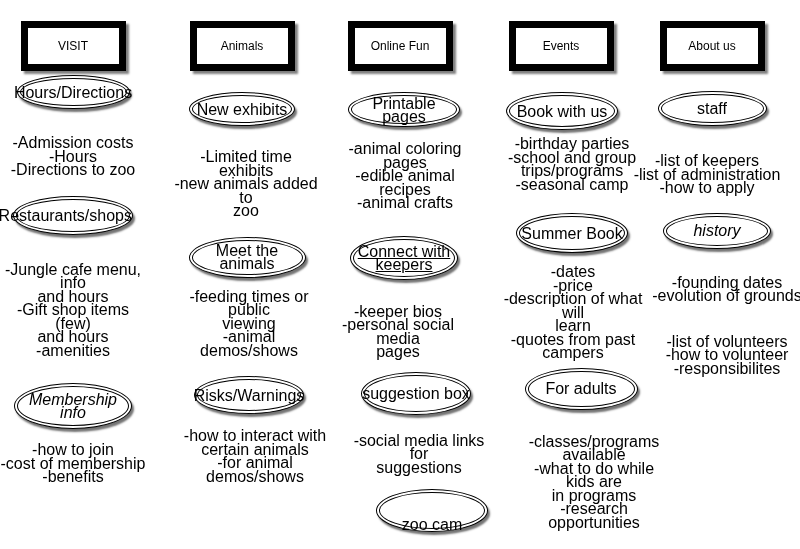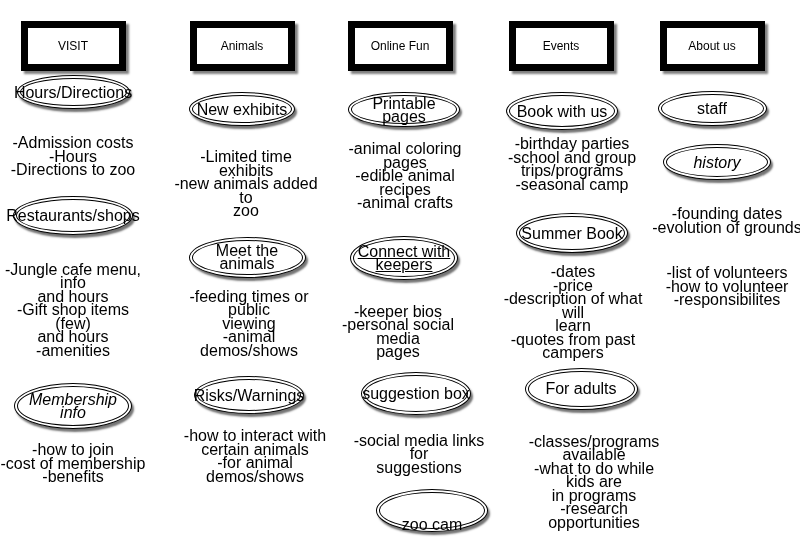--- a/index.html
+++ b/index.html
@@ -48,21 +48,21 @@
   <div class="col" style="left:0px; width:146px;">
     <div class="hbox">
       <span class="tl">VISIT</span>
     </div>
     <div class="ell" style="width:113px;height:34px;margin-top:4px;">
       <span class="lbl">Hours/Directions</span>
     </div>
     <div class="bul" style="margin-top:27px;">-Admission costs
 -Hours
 -Directions to zoo</div>
-    <div class="ell" style="width:120px;height:39px;margin-top:19px;">
+    <div class="ell" style="width:120px;height:39px;margin-top:19px;justify-content:flex-end;">
       <span class="lbl">Restaurants/shops</span>
     </div>
     <div class="bul" style="margin-top:28px;">-Jungle cafe menu, info
 and hours
 -Gift shop items (few)
 and hours
 -amenities</div>
     <div class="ell" style="width:118px;height:46px;margin-top:26px;font-style:italic;">
       <span class="lbl">Membership info</span>
     </div>
@@ -154,20 +154,23 @@
 -research opportunities</div>
   </div>
 
   <div class="col" style="left:637px; width:150px;">
     <div class="hbox">
       <span class="tl">About us</span>
     </div>
     <div class="ell" style="width:109px;height:35px;margin-top:20px;">
       <span class="lbl">staff</span>
     </div>
+    <div class="bul" style="margin-top:28px;left:-5px;">-list of keepers
+-list of administration
+-how to apply</div>
     <div class="ell" style="width:108px;height:36px;margin-top:18px;left:5px;font-style:italic;">
       <span class="lbl">history</span>
     </div>
     <div class="bul" style="margin-top:27px;left:15px;">-founding dates
 -evolution of grounds</div>
     <div class="bul" style="margin-top:32px;left:15px;">-list of volunteers
 -how to volunteer
 -responsibilites</div>
   </div>
 

